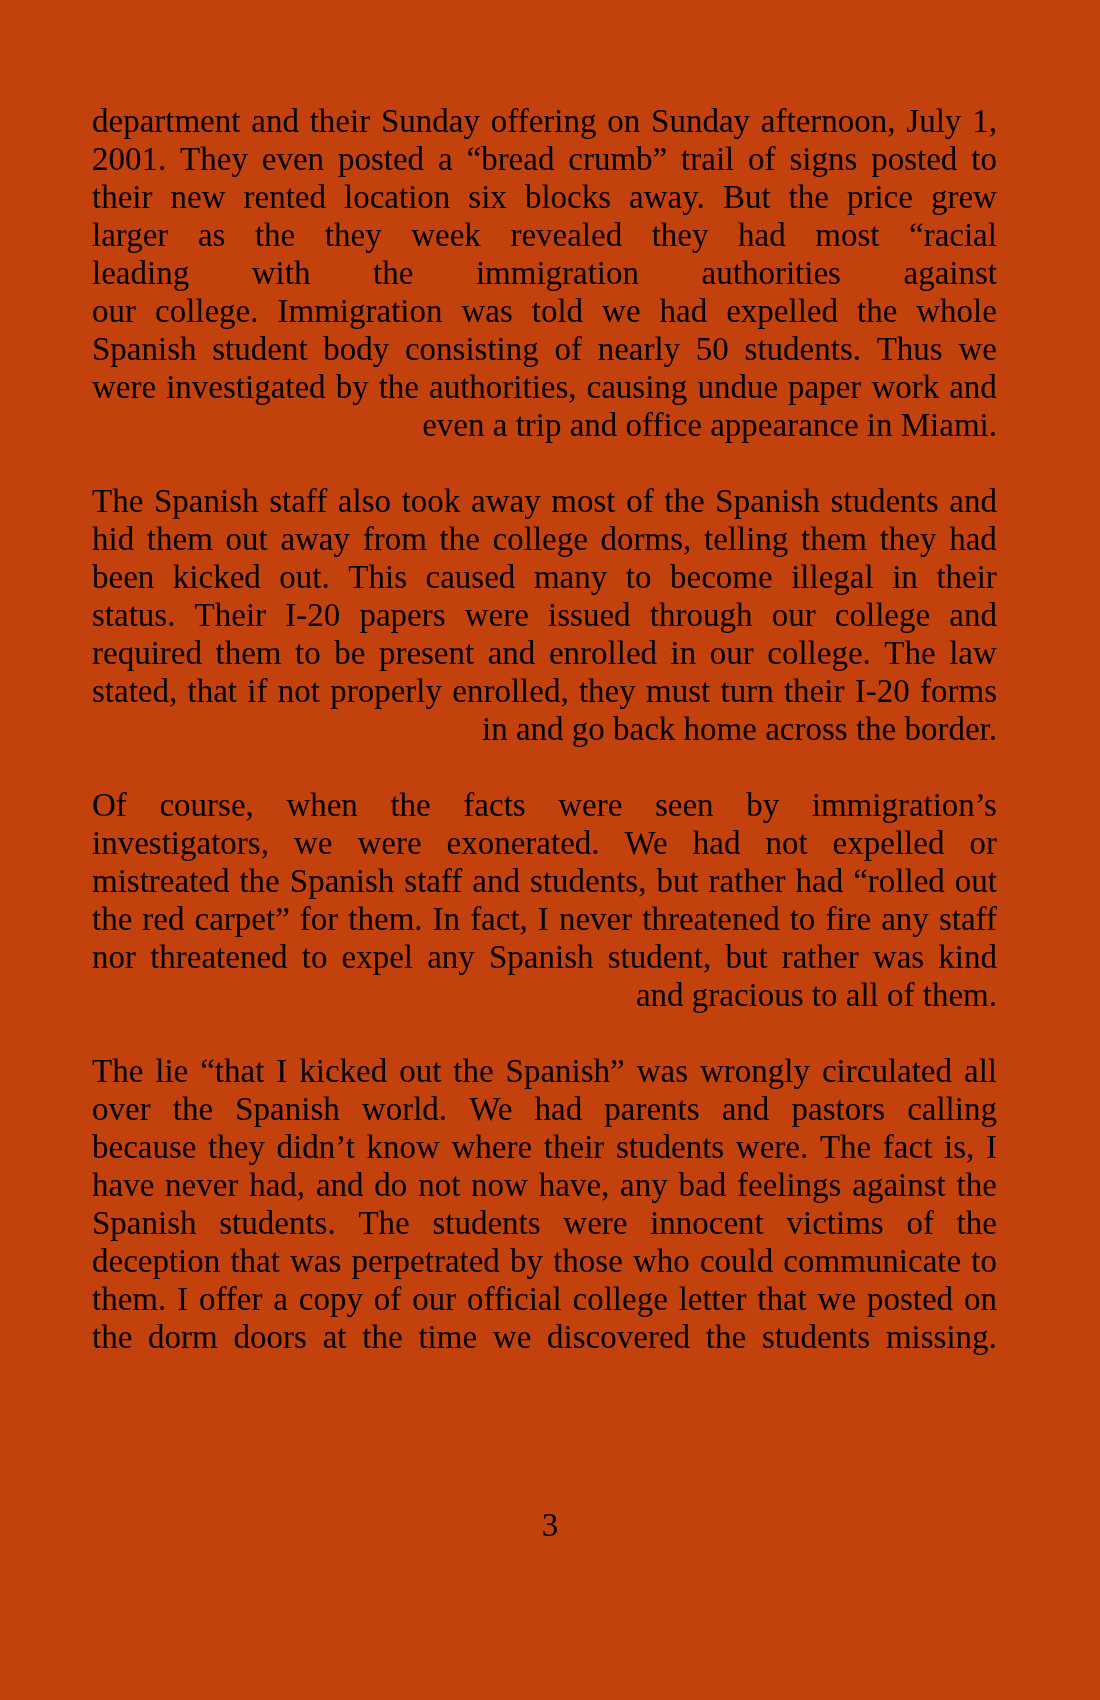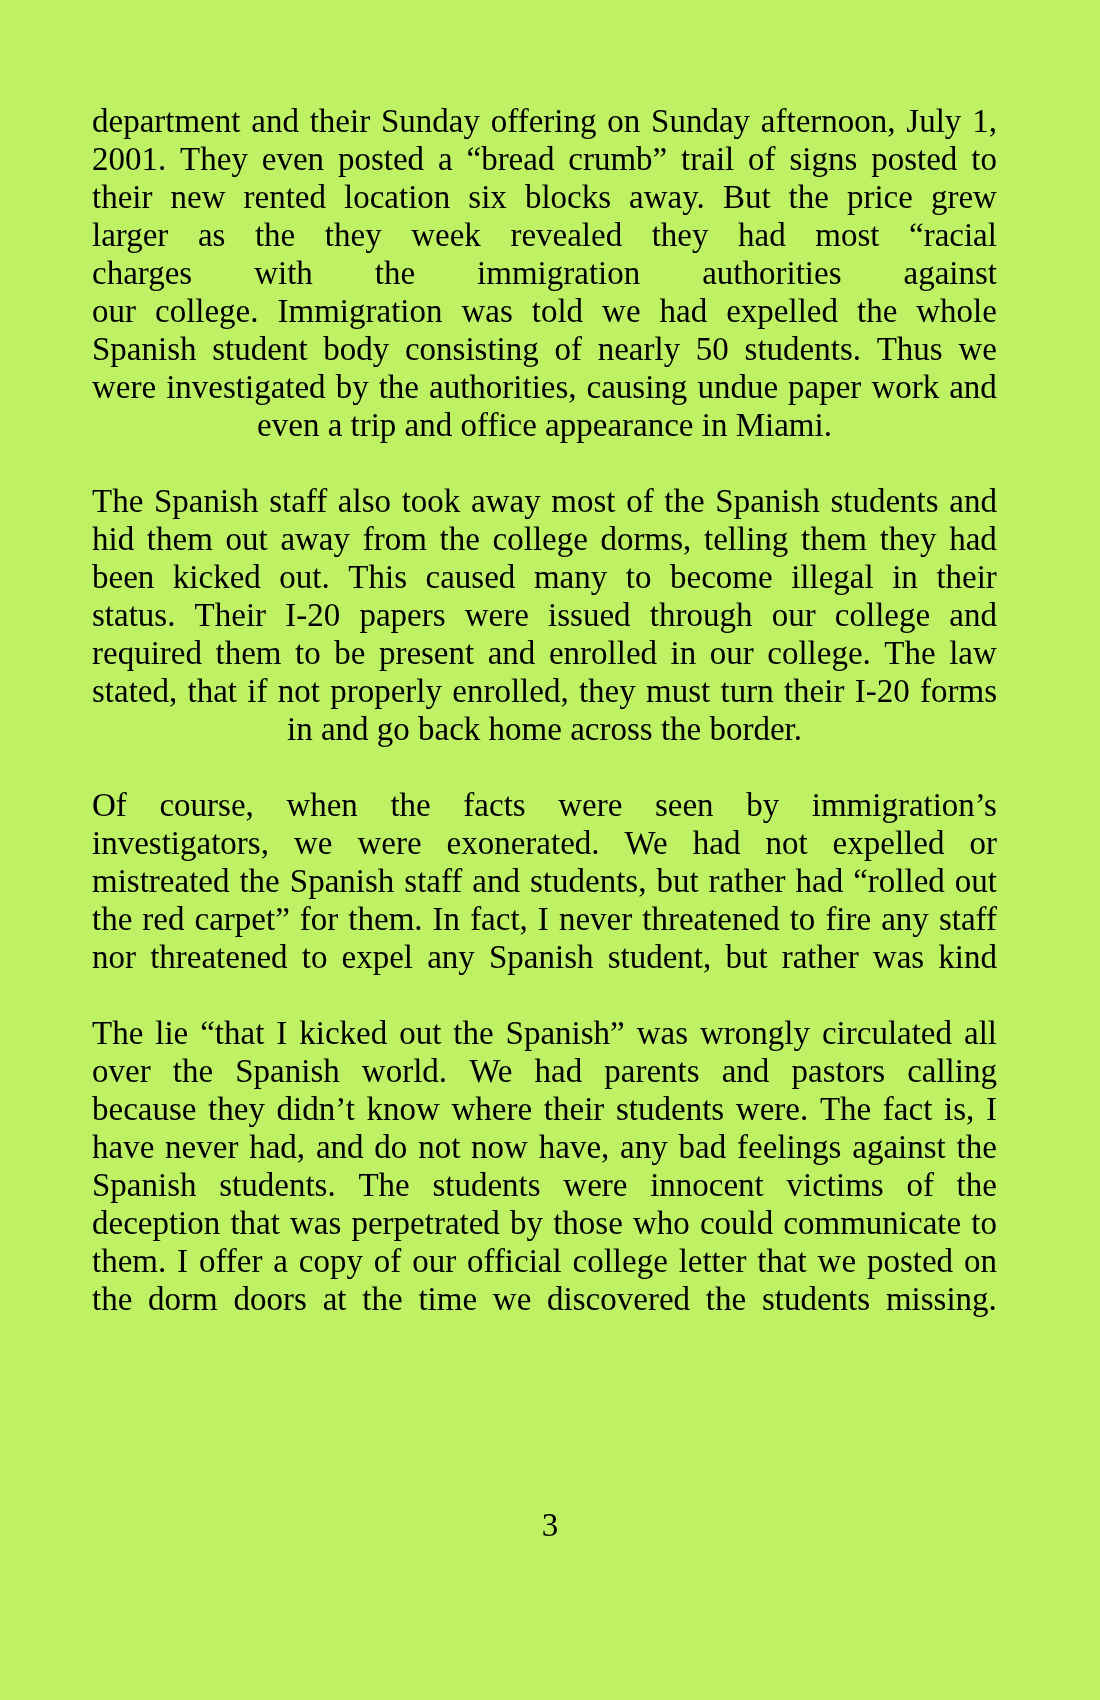--- a/index.html
+++ b/index.html
@@ -4,21 +4,21 @@
 <style>
   html, body {
     margin: 0;
     padding: 0;
     background: #ffffff;
   }
   .page {
     position: relative;
     width: 1100px;
     height: 1700px;
-    background: #bef264;
+    background: #c2410c;
     color: #000000;
     font-family: "Liberation Serif", "DejaVu Serif", serif;
     font-size: 33px;
     line-height: 38px;
     overflow: hidden;
   }
   .text-block {
     position: absolute;
     left: 92px;
     top: 102px;
@@ -36,21 +36,21 @@
     justify-content: space-between;
     flex-wrap: nowrap;
   }
   .line span {
     white-space: pre;
     flex: 0 0 auto;
   }
   
   .line.last {
     display: block;
-    text-align: center;
+    text-align: right;
     white-space: normal;
   }
   .page-number {
     position: absolute;
     top: 1506px;
     left: 0;
     width: 100%;
     text-align: center;
   }
 </style>
@@ -105,21 +105,21 @@
           <span>the</span>
           <span>they</span>
           <span>week</span>
           <span>revealed</span>
           <span>they</span>
           <span>had</span>
           <span>most</span>
           <span>“racial</span>
         </div>
         <div class="line">
-          <span>charges</span>
+          <span>leading</span>
           <span>with</span>
           <span>the</span>
           <span>immigration</span>
           <span>authorities</span>
           <span>against</span>
         </div>
         <div class="line">
           <span>our</span>
           <span>college.</span>
           <span>Immigration</span>
@@ -299,20 +299,21 @@
           <span>to</span>
           <span>expel</span>
           <span>any</span>
           <span>Spanish</span>
           <span>student,</span>
           <span>but</span>
           <span>rather</span>
           <span>was</span>
           <span>kind</span>
         </div>
+        <div class="line last">and gracious to all of them.</div>
       </div>
       <div class="paragraph">
         <div class="line">
           <span>The</span>
           <span>lie</span>
           <span>“that</span>
           <span>I</span>
           <span>kicked</span>
           <span>out</span>
           <span>the</span>

